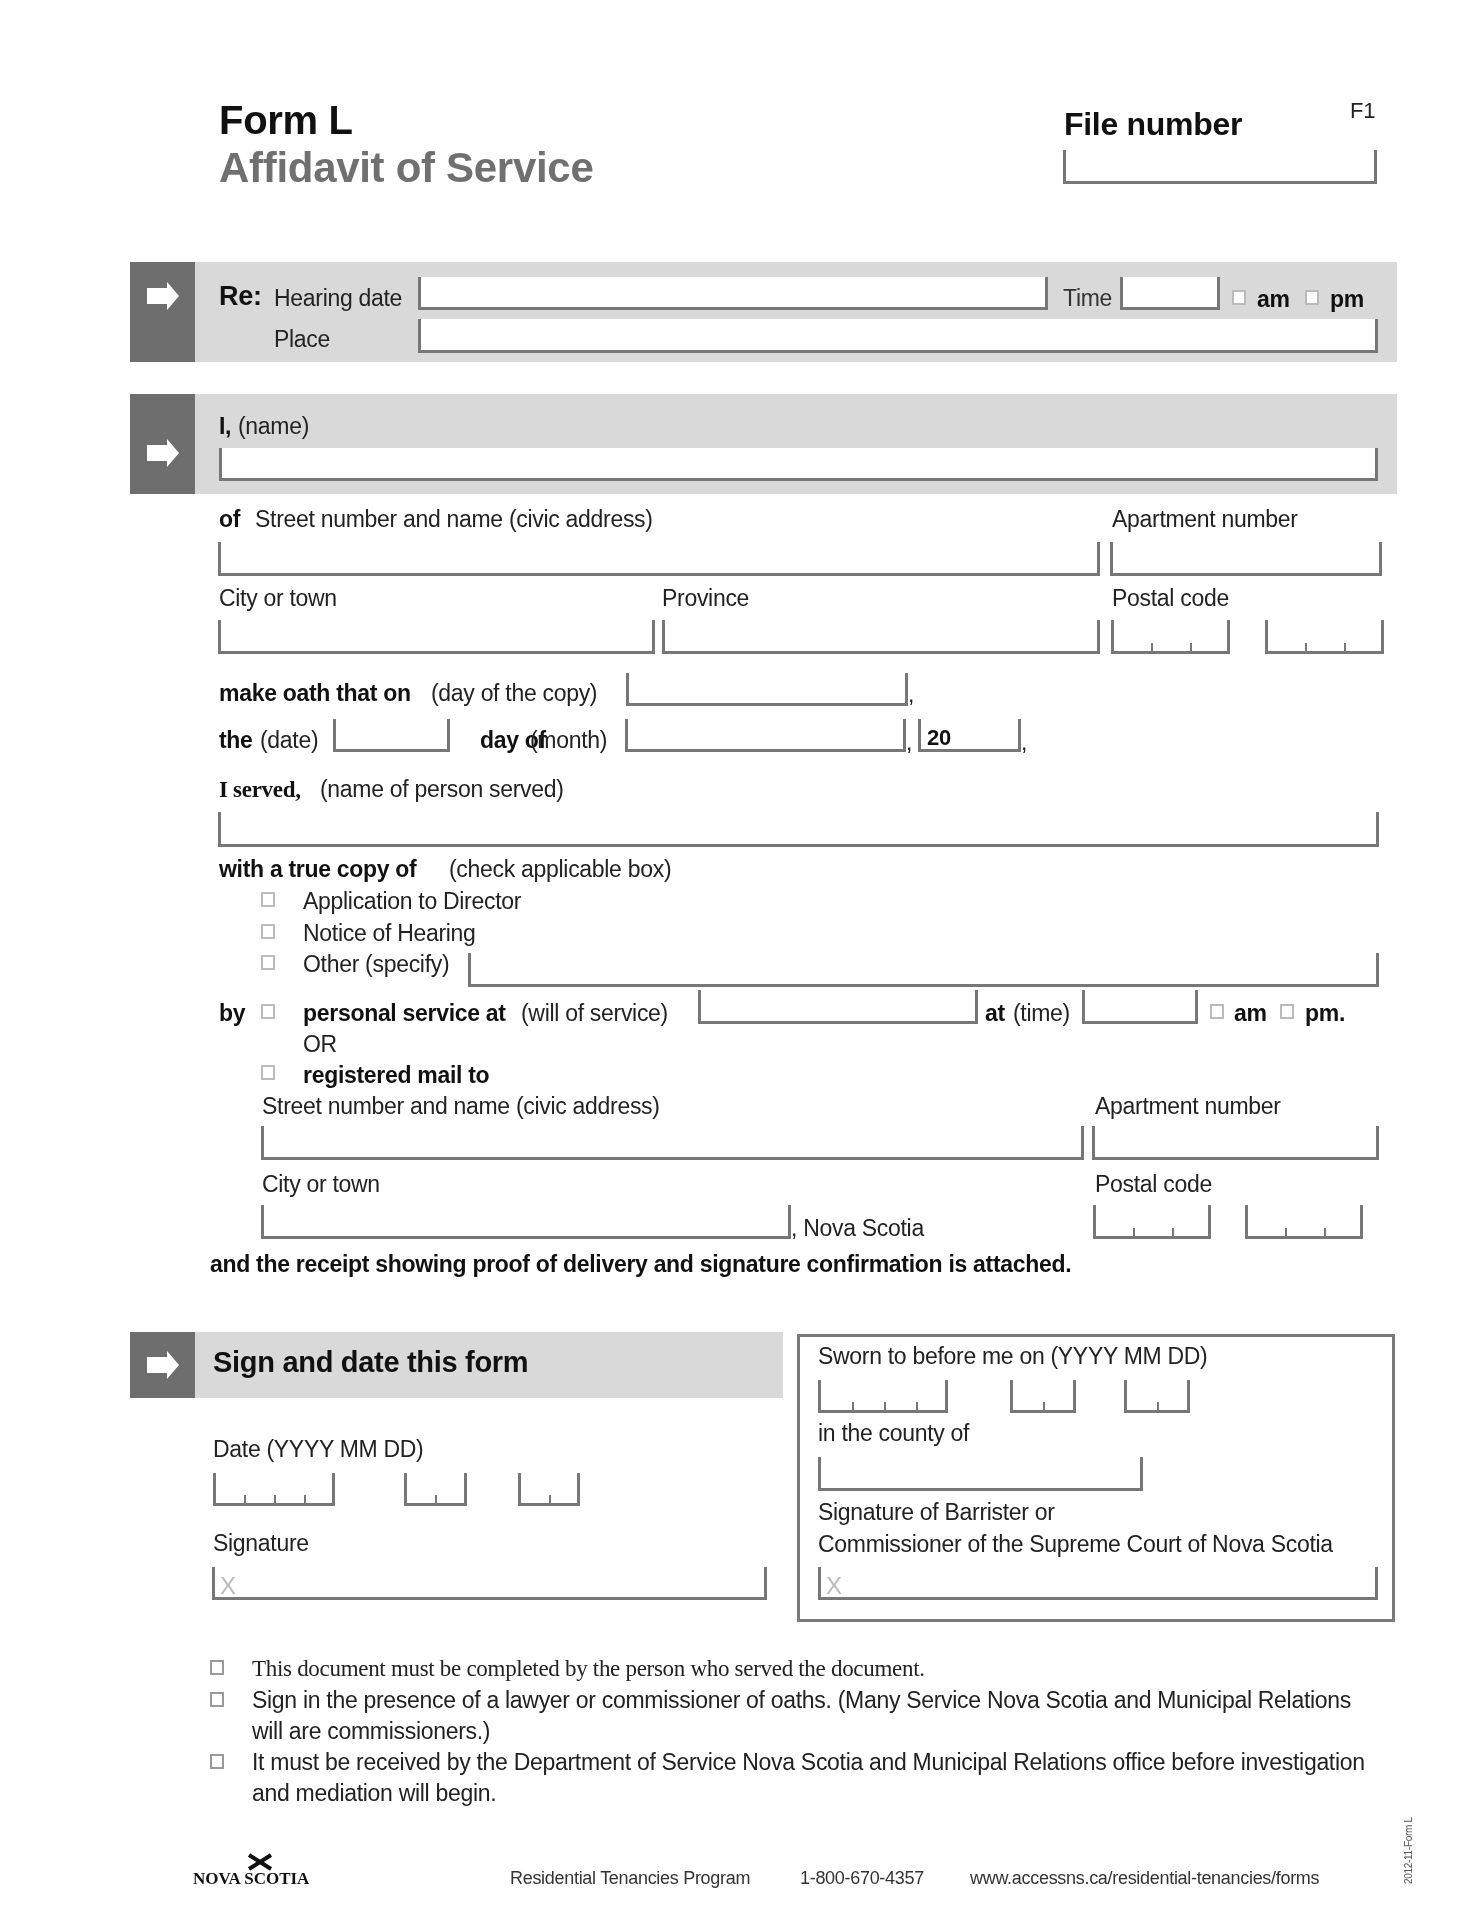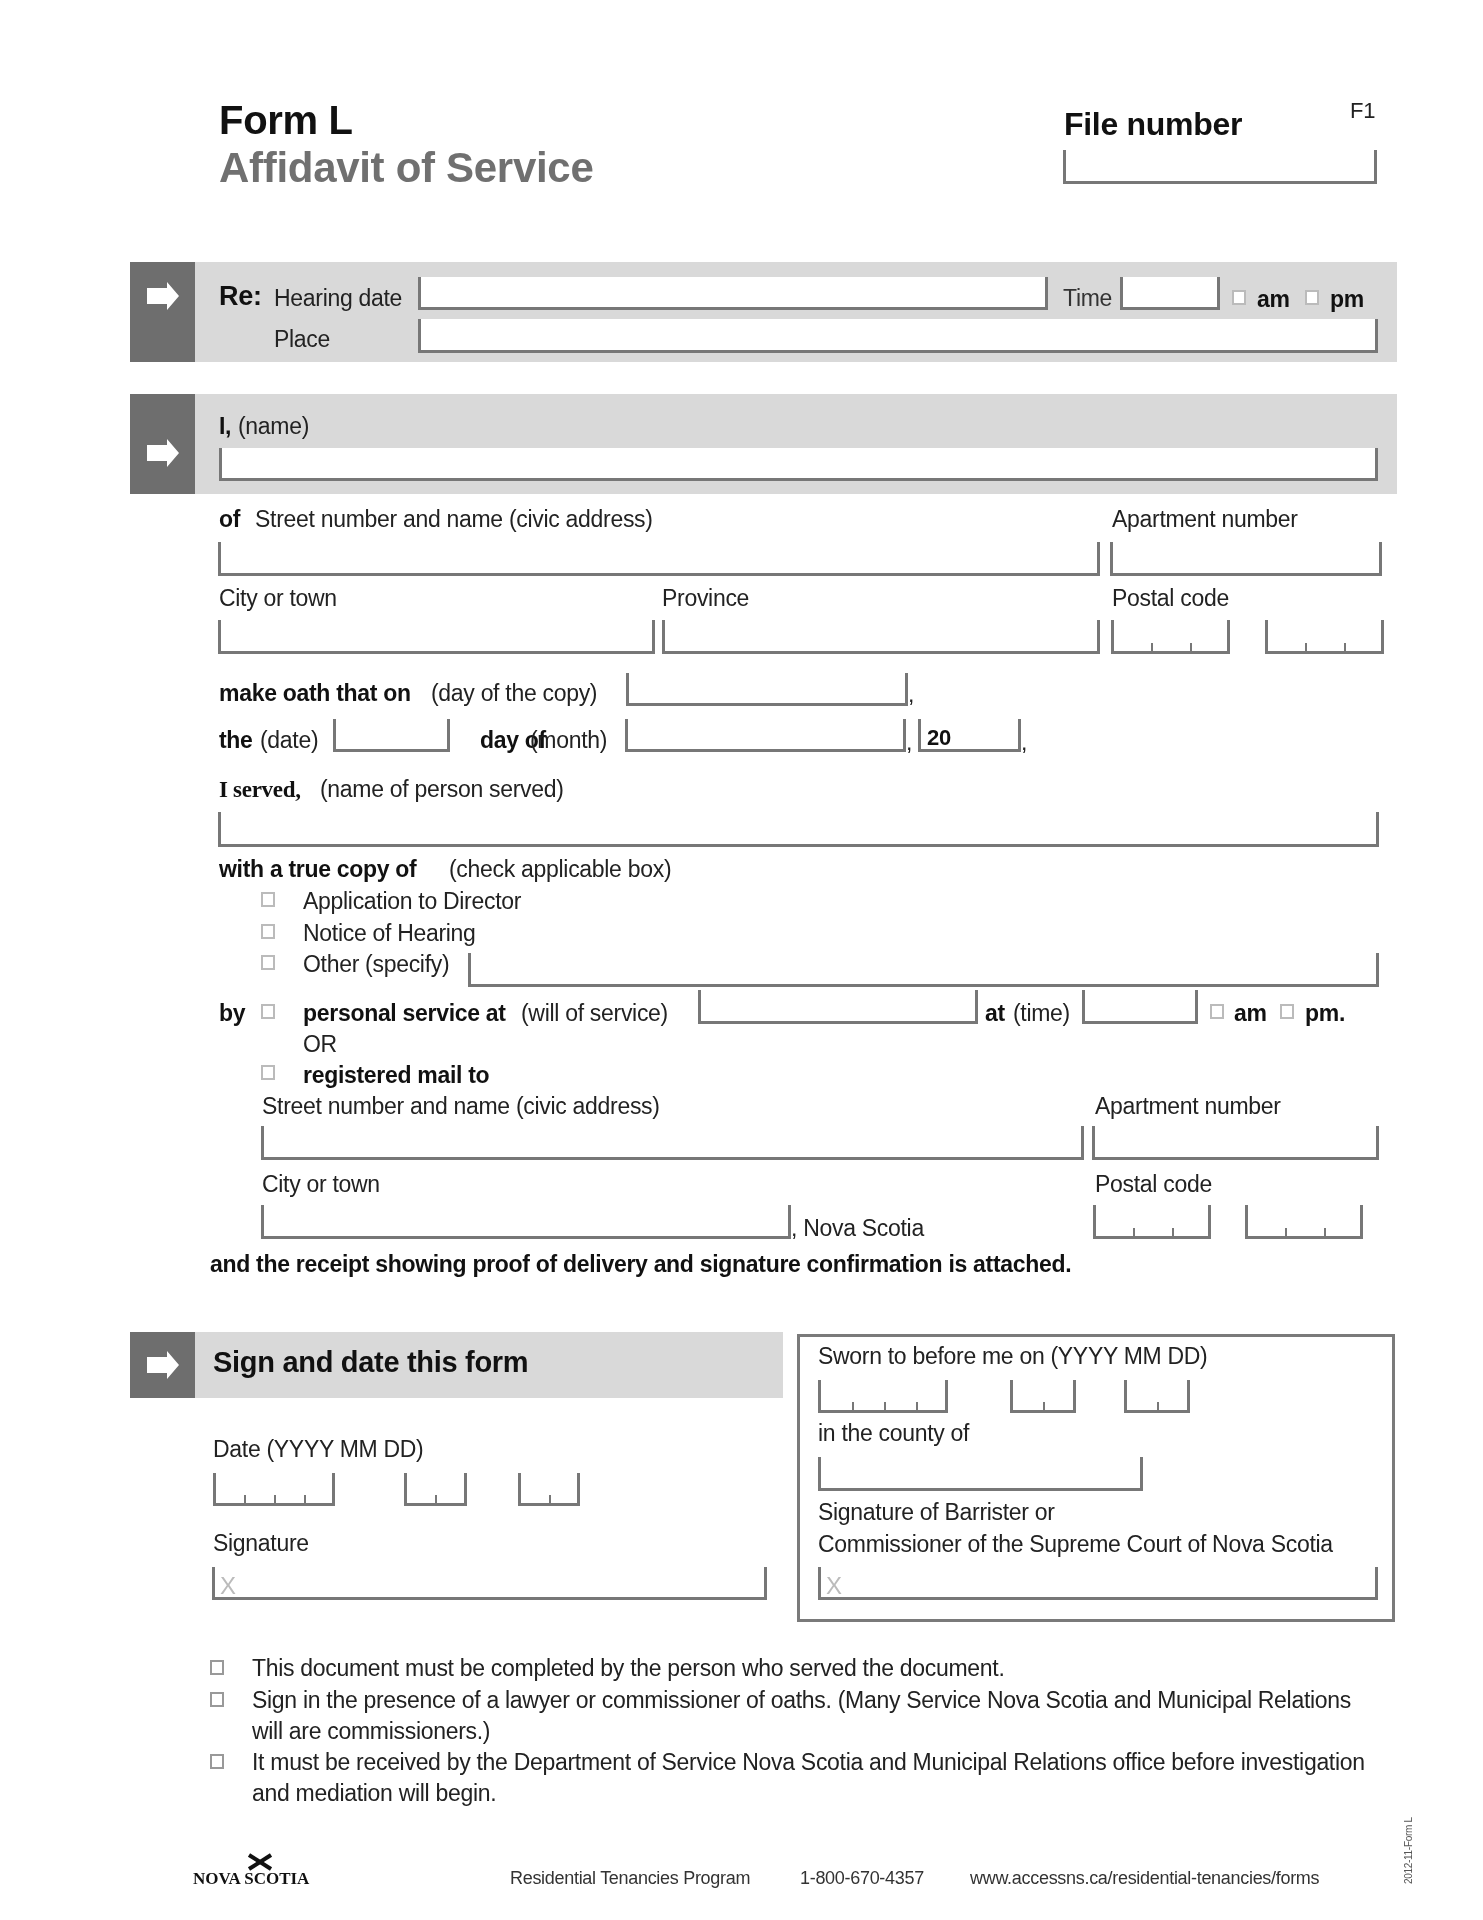--- a/index.html
+++ b/index.html
@@ -186,21 +186,21 @@
 </div>
 <div class="t" style="left:818px;top:1422px;">in the county of</div>
 <div class="fld" style="left:818px;top:1457px;width:325px;height:34px;"></div>
 <div class="t" style="left:818px;top:1501px;">Signature of Barrister or</div>
 <div class="t" style="left:818px;top:1533px;">Commissioner of the Supreme Court of Nova Scotia</div>
 <div class="fld" style="left:818px;top:1567px;width:560px;height:33px;">
   <span class="x" style="left:5px;top:5px;">X</span>
 </div>
 
 <div class="cb dark" style="left:210px;top:1660px;"></div>
-<div class="t" style="left:252px;top:1657px;">This document must be completed by the person who served the document.</div>
+<div class="t" style="left:252px;top:1657px;font-family:Liberation Serif, serif;">This document must be completed by the person who served the document.</div>
 <div class="cb dark" style="left:210px;top:1692px;"></div>
 <div class="t" style="left:252px;top:1689px;">Sign in the presence of a lawyer or commissioner of oaths. (Many Service Nova Scotia and Municipal Relations</div>
 <div class="t" style="left:252px;top:1720px;">will are commissioners.)</div>
 <div class="cb dark" style="left:210px;top:1754px;"></div>
 <div class="t" style="left:252px;top:1751px;">It must be received by the Department of Service Nova Scotia and Municipal Relations office before investigation</div>
 <div class="t" style="left:252px;top:1782px;">and mediation will begin.</div>
 
 <div class="abs" style="left:193px;top:1853px;width:130px;height:40px;">
   <svg width="30" height="18" style="position:absolute;left:52px;top:0;">
     <line x1="4" y1="2" x2="26" y2="16" stroke="#111" stroke-width="4"></line>

